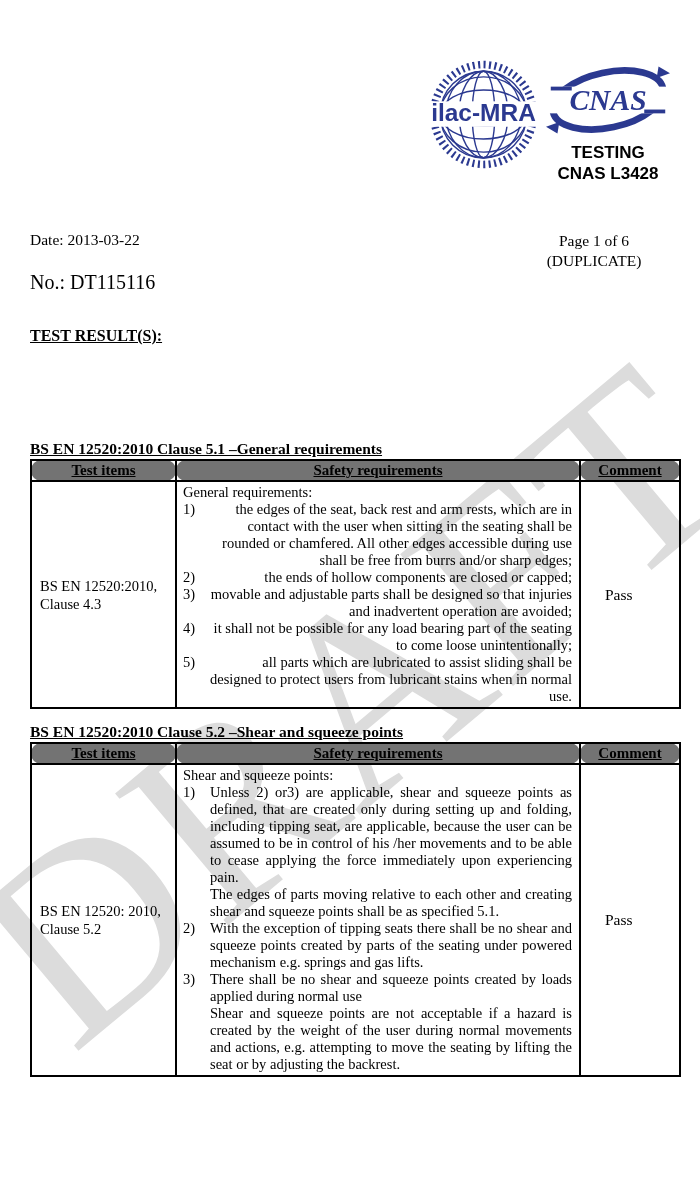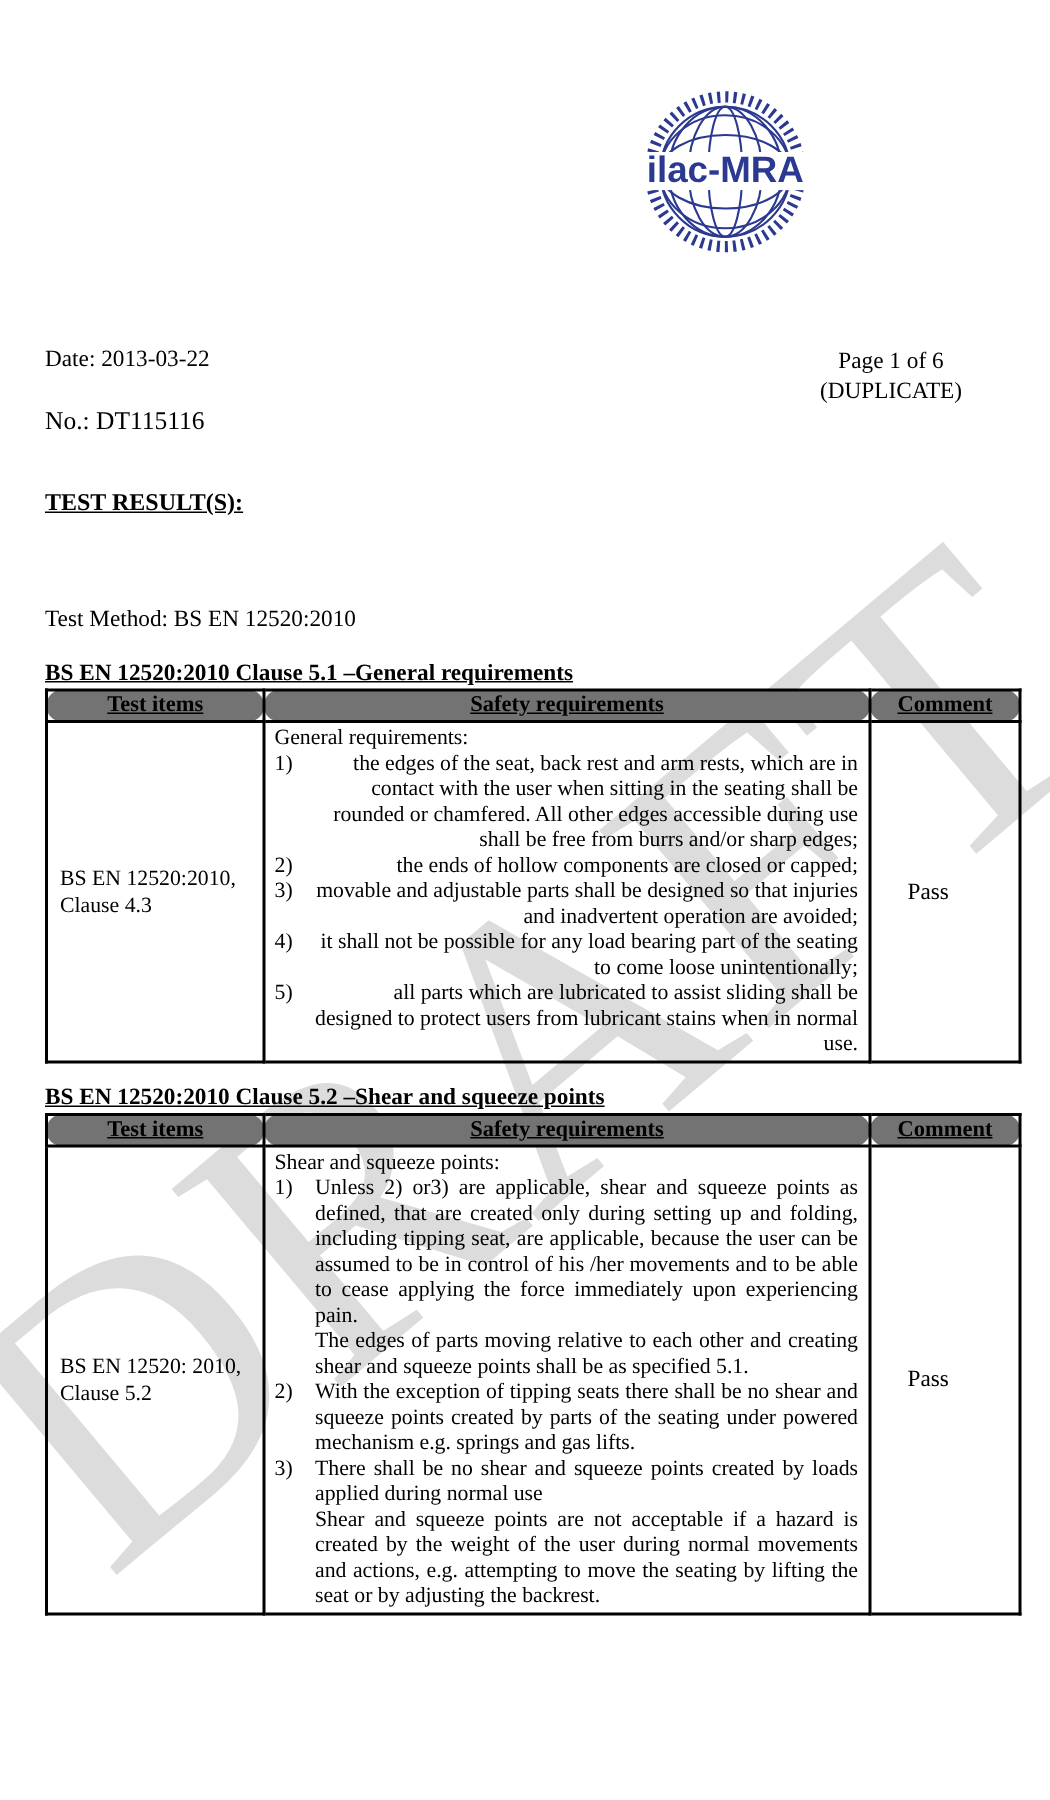--- a/index.html
+++ b/index.html
@@ -21,21 +21,21 @@
   .ilac-svg{width:113px;height:113px;display:block;}
   .cnas-block{margin-left:6px;width:124px;display:flex;flex-direction:column;align-items:center;}
   .cnas-svg{width:124px;height:84px;display:block;}
   .logo-caption{
     font-family:"Liberation Sans","DejaVu Sans",sans-serif;
     font-weight:bold;font-size:17px;line-height:21px;color:#000;text-align:center;
   }
   
   .date-line{position:absolute;top:231px;left:30px;font-size:15.5px;}
   .page-block{position:absolute;top:231px;left:534px;width:120px;text-align:center;font-size:15.5px;line-height:19.5px;}
-  .no-line{position:absolute;top:271px;left:30px;font-size:17px;}
+  .no-line{position:absolute;top:271px;left:30px;font-size:20px;}
   .results-heading{position:absolute;top:327px;left:30px;font-size:16px;font-weight:bold;text-decoration:underline;}
   .std-title{position:absolute;top:384px;left:30px;font-size:15.5px;font-weight:bold;text-decoration:underline;}
   .test-method{position:absolute;top:404px;left:30px;font-size:15.5px;}
   
   .sec{position:absolute;left:30px;width:647px;}
   .sec1{top:440px;}
   .sec2{top:723px;}
   .tbl-title{font-size:15.5px;font-weight:bold;text-decoration:underline;line-height:18px;margin-bottom:1px;}
   table.rpt{border-collapse:collapse;table-layout:fixed;width:647px;background:transparent;}
   table.rpt td,table.rpt th{border:2px solid #000;}
@@ -76,31 +76,45 @@
           <ellipse cx="60" cy="60" rx="46" ry="26"></ellipse>
           <ellipse cx="60" cy="60" rx="46" ry="40"></ellipse>
           <ellipse cx="60" cy="60" rx="12" ry="46"></ellipse>
           <ellipse cx="60" cy="60" rx="26" ry="46"></ellipse>
           <ellipse cx="60" cy="60" rx="40" ry="46"></ellipse>
         </g>
         <rect x="1" y="46" width="118" height="27" fill="#ffffff"></rect>
         <text x="60" y="67" text-anchor="middle" font-size="26" font-weight="bold" font-family="&quot;Liberation Sans&quot;, sans-serif" fill="#2b3990">ilac-MRA</text>
       </svg>
 
+      <div class="cnas-block">
+        <svg class="cnas-svg" viewBox="0 0 130 86">
+          <g transform="rotate(-12 65 43)">
+            <ellipse cx="65" cy="43" rx="59" ry="29" fill="none" stroke="#2b3990" stroke-width="7"></ellipse>
+          </g>
+          <polygon points="118,8 130,15 116,20" fill="#2b3990"></polygon>
+          <polygon points="12,78 0,71 14,66" fill="#2b3990"></polygon>
+          <rect x="3" y="29" width="124" height="28" fill="#ffffff"></rect>
+          <rect x="5" y="29" width="22" height="4" fill="#2b3990"></rect>
+          <rect x="103" y="53" width="22" height="4" fill="#2b3990"></rect>
+          <text x="65" y="54" text-anchor="middle" font-size="31" font-weight="bold" font-style="italic" font-family="&quot;Liberation Serif&quot;, serif" fill="#2b3990">CNAS</text>
+        </svg>
+        <div class="logo-caption">TESTING</div>
+        <div class="logo-caption">CNAS L3428</div>
+      </div>
     </div>
 
     <div class="date-line">Date: 2013-03-22</div>
     <div class="page-block">
       <div>Page 1 of 6</div>
       <div>(DUPLICATE)</div>
     </div>
     <div class="no-line">No.: DT115116</div>
 
     <div class="results-heading">TEST RESULT(S):</div>
-    <div class="test-method">Test Method: BS EN 12520:2010</div>
 
     <div class="sec sec1">
       <div class="tbl-title">BS EN 12520:2010 Clause 5.1 –General requirements</div>
       <table class="rpt">
         <tbody>
             <tr class="hdr">
           <th class="c1"><span>Test items</span></th>
           <th class="c2"><span>Safety requirements</span></th>
           <th class="c3"><span>Comment</span></th>
         </tr>

